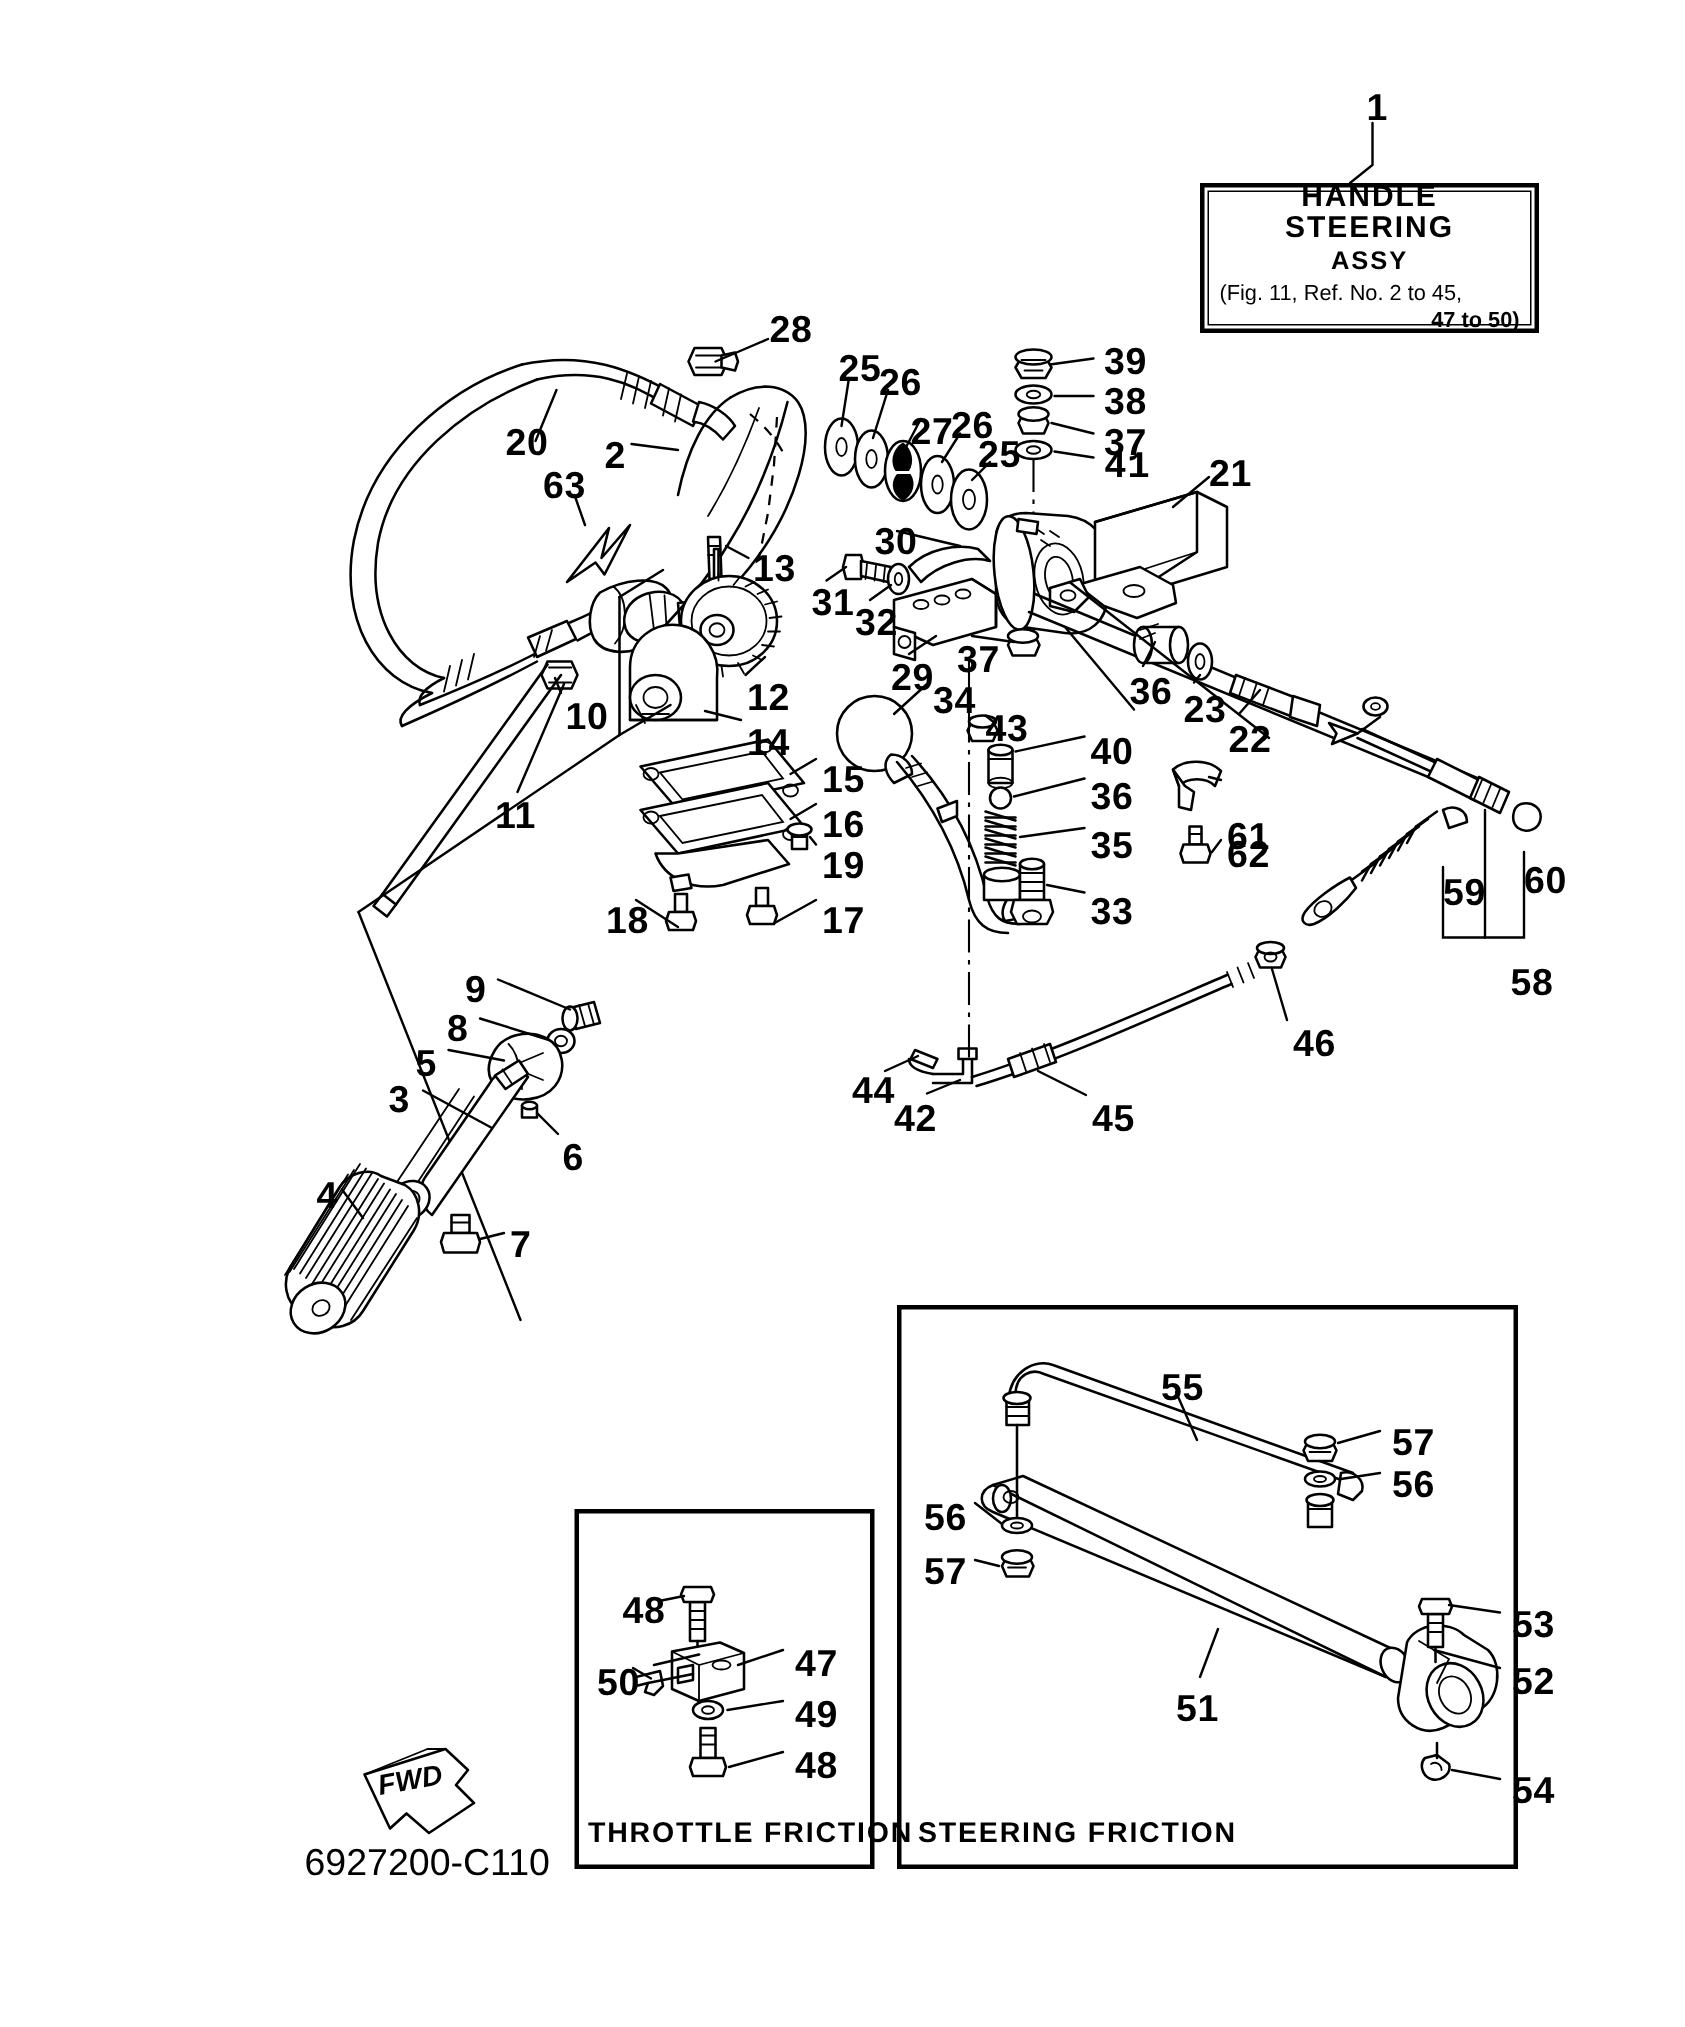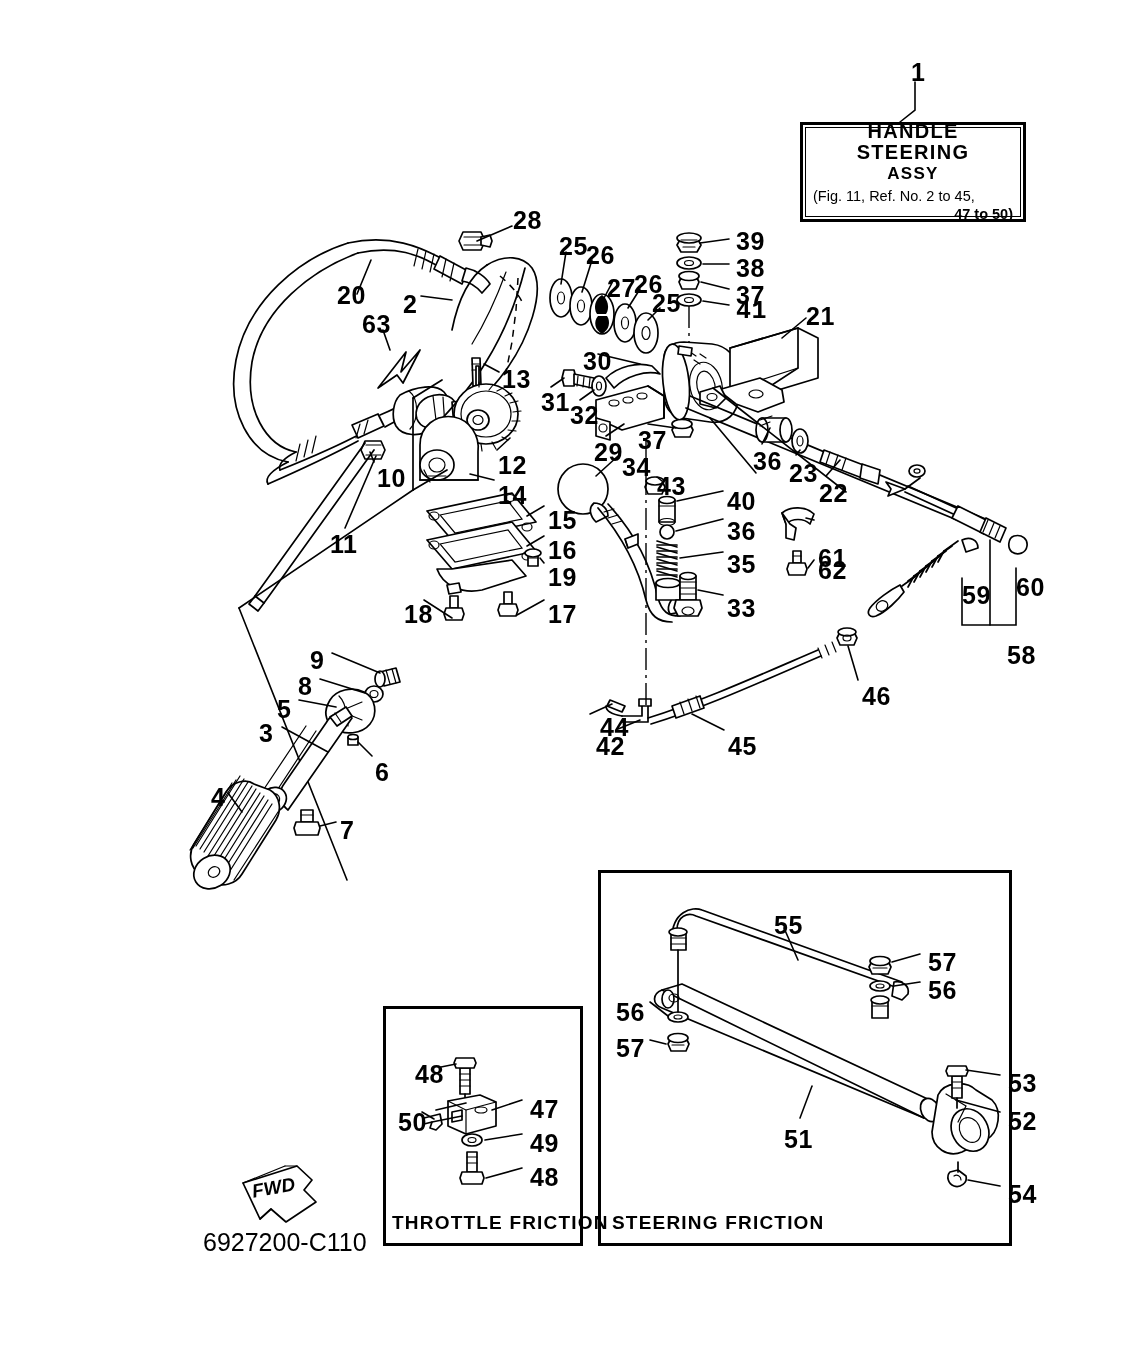--- a/index.html
+++ b/index.html
@@ -772,21 +772,21 @@
       <div class="lbl" style="left: 727px; top: 596px;">33</div>
       <div class="lbl" style="left: 753px; top: 449px;">36</div>
       <div class="lbl" style="left: 789px; top: 461px;">23</div>
       <div class="lbl" style="left: 819px; top: 481px;">22</div>
       <div class="lbl" style="left: 818px; top: 518px; margin-top: 28px;">61</div>
       <div class="lbl" style="left: 818px; top: 558px;">62</div>
       <div class="lbl" style="left: 962px; top: 583px;">59</div>
       <div class="lbl" style="left: 1016px; top: 575px;">60</div>
       <div class="lbl" style="left: 1007px; top: 643px;">58</div>
       <div class="lbl" style="left: 862px; top: 684px;">46</div>
-      <div class="lbl" style="left: 568px; top: 715px; margin-left: 32px;">44</div>
+      <div class="lbl" style="left: 568px; top: 715px;">44</div>
       <div class="lbl" style="left: 596px; top: 734px;">42</div>
       <div class="lbl" style="left: 728px; top: 734px;">45</div>
       <div class="lbl" style="left: 310px; top: 648px;">9</div>
       <div class="lbl" style="left: 298px; top: 674px;">8</div>
       <div class="lbl" style="left: 277px; top: 697px;">5</div>
       <div class="lbl" style="left: 259px; top: 721px;">3</div>
       <div class="lbl" style="left: 375px; top: 760px;">6</div>
       <div class="lbl" style="left: 211px; top: 785px;">4</div>
       <div class="lbl" style="left: 340px; top: 818px;">7</div>
       <div class="lbl" style="left: 415px; top: 1062px;">48</div>

